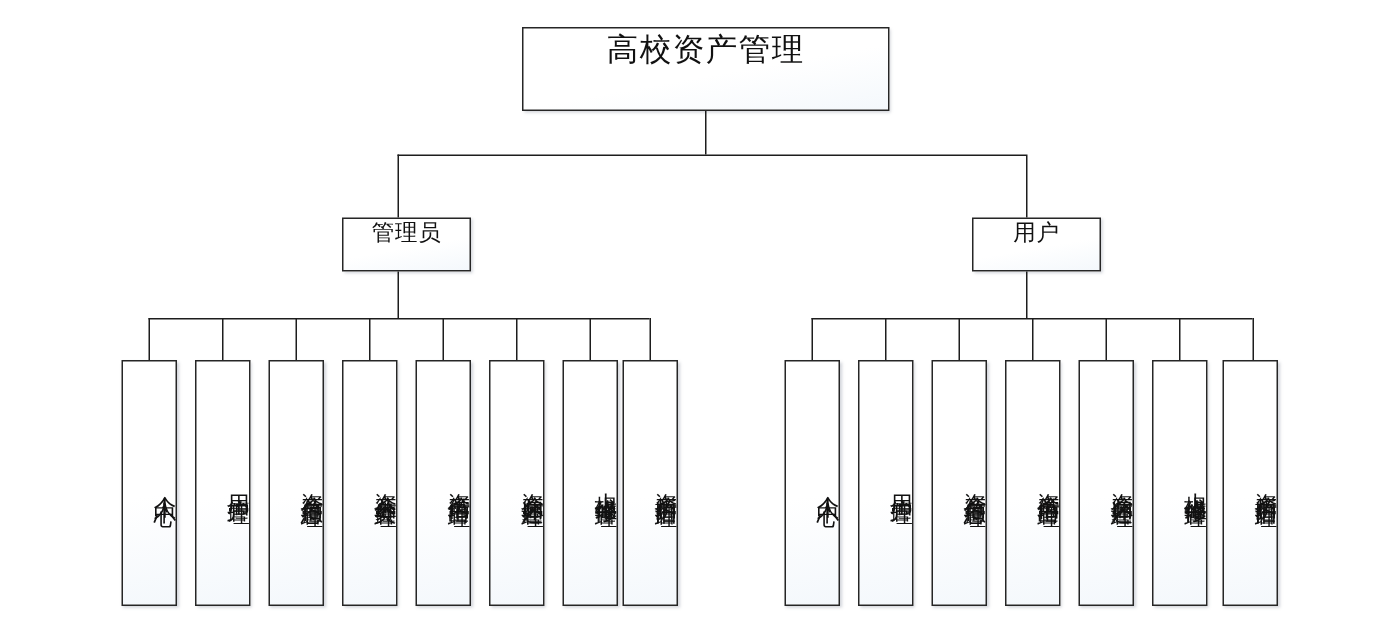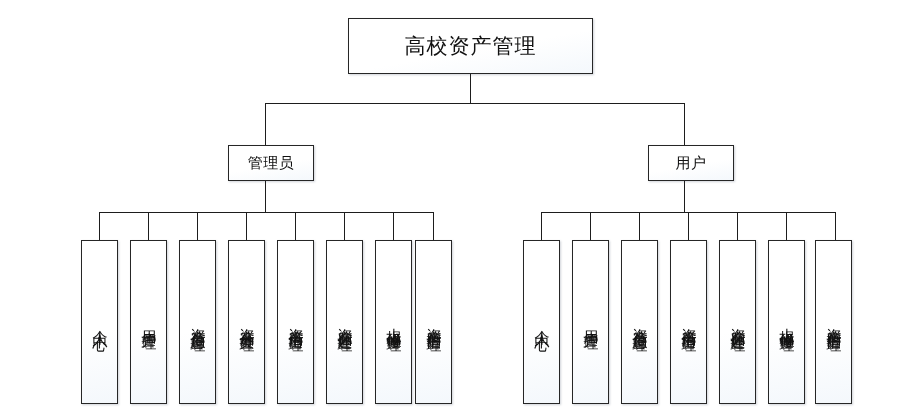--- a/index.html
+++ b/index.html
@@ -19,21 +19,20 @@
   }
 
   
   .node {
     position: absolute;
     box-sizing: border-box;
     border: 1px solid #262626;
     background: linear-gradient(170deg, #ffffff 0%, #ffffff 55%, #f4f8fc 100%);
     box-shadow: 1px 1px 2px rgba(120,130,145,0.35);
     display: flex;
-    align-items: center;
     justify-content: center;
     color: #111111;
   }
 
   .node-root {
     left: 348px;
     top: 18px;
     width: 245px;
     height: 56px;
     font-size: 21px;

